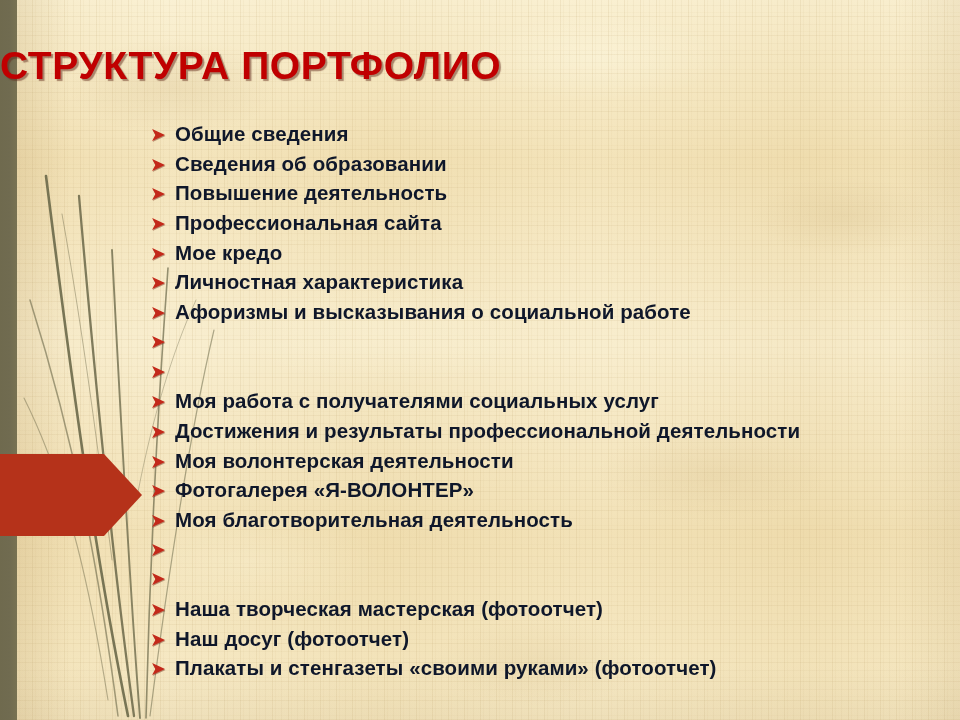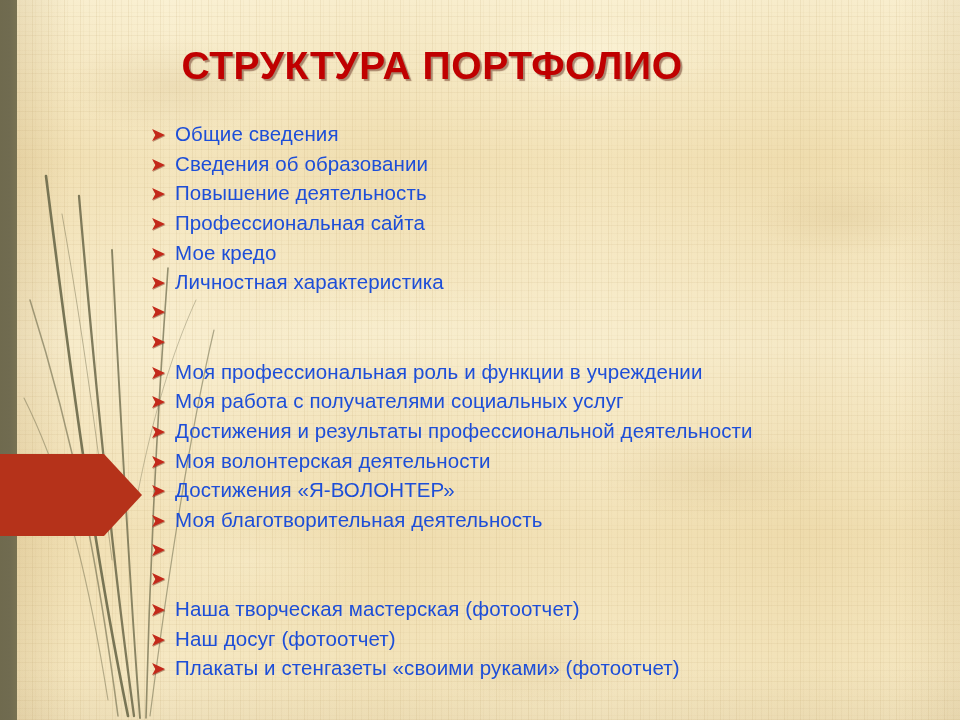--- a/index.html
+++ b/index.html
@@ -107,21 +107,21 @@
     top: 454px;
     width: 142px;
     height: 82px;
   }
 
   
   #title {
     position: absolute;
     left: 0; top: 44px;
     width: 864px;
-    text-align: center;
+    text-align: left;
     font-size: 39px;
     font-weight: 700;
     letter-spacing: .6px;
     color: #C00000;
     text-shadow: 2px 2px 1px rgba(96,40,26,.50);
     white-space: nowrap;
   }
 
   
   #bullet-list {
@@ -141,22 +141,23 @@
     width: 25px;
     color: #C3291A;
     font-size: 19px;
     line-height: 1;
     text-shadow: .5px .5px 0 rgba(110,38,20,.45);
   }
   .li-text {
     flex: 0 0 auto;
     font-size: 20.5px;
     line-height: 1;
-    color: #1d4ed8;
+    color: #0f172a;
     letter-spacing: .1px;
+    font-weight: bold;
   }
 </style>
 </head>
 <body>
 
 <div id="slide">
 
   <div class="tex tex-base"></div>
   <div class="tex tex-blotch"></div>
   <div class="tex tex-fiber-v"></div>
@@ -206,43 +207,43 @@
     <div class="li-row">
       <span class="li-marker">➤</span>
       <span class="li-text">Мое кредо</span>
     </div>
     <div class="li-row">
       <span class="li-marker">➤</span>
       <span class="li-text">Личностная характеристика</span>
     </div>
     <div class="li-row">
       <span class="li-marker">➤</span>
-    </div>
-    <div class="li-row">
-      <span class="li-marker">➤</span>
-    </div>
-    <div class="li-row">
-      <span class="li-marker">➤</span>
-      <span class="li-text">Моя профессиональная роль и функции в учреждении</span>
+      <span class="li-text">Афоризмы и высказывания о социальной работе</span>
+    </div>
+    <div class="li-row">
+      <span class="li-marker">➤</span>
+    </div>
+    <div class="li-row">
+      <span class="li-marker">➤</span>
     </div>
     <div class="li-row">
       <span class="li-marker">➤</span>
       <span class="li-text">Моя работа с получателями социальных услуг</span>
     </div>
     <div class="li-row">
       <span class="li-marker">➤</span>
       <span class="li-text">Достижения и результаты профессиональной деятельности</span>
     </div>
     <div class="li-row">
       <span class="li-marker">➤</span>
       <span class="li-text">Моя волонтерская деятельности</span>
     </div>
     <div class="li-row">
       <span class="li-marker">➤</span>
-      <span class="li-text">Достижения «Я-ВОЛОНТЕР»</span>
+      <span class="li-text">Фотогалерея «Я-ВОЛОНТЕР»</span>
     </div>
     <div class="li-row">
       <span class="li-marker">➤</span>
       <span class="li-text">Моя благотворительная деятельность</span>
     </div>
     <div class="li-row">
       <span class="li-marker">➤</span>
     </div>
     <div class="li-row">
       <span class="li-marker">➤</span>

